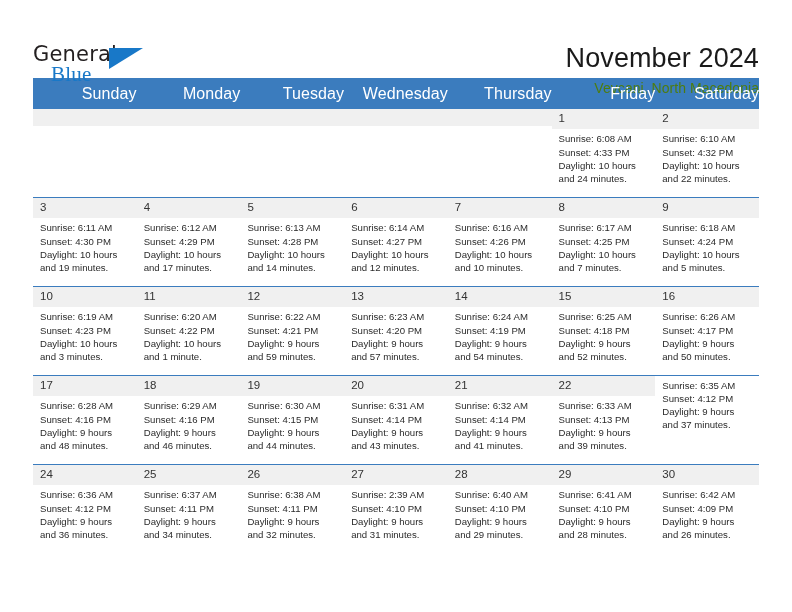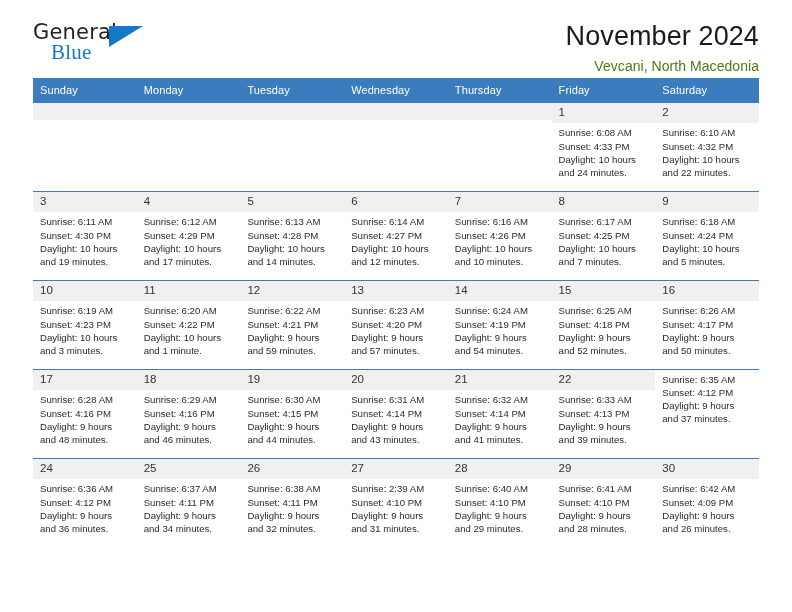--- a/index.html
+++ b/index.html
@@ -20,21 +20,21 @@
     height: 612px;
     box-sizing: border-box;
     padding: 0 33px;
   }
 
   
   .topbar {
     display: flex;
     justify-content: flex-end;
     align-items: flex-start;
-    padding-top: 20px;
+    padding-top: 42px;
     height: 72px;
     box-sizing: border-box;
   }
   .brand {
     position: relative;
     width: 120px;
     height: 48px;
     flex: 0 0 auto;
   }
   .brand-general {
@@ -89,24 +89,25 @@
     margin-top: 6px;
     width: 726px;
   }
   .weekhead {
     display: grid;
     grid-template-columns: repeat(7, 1fr);
     background: #3b7cbe;
   }
   .weekhead .dow {
     color: #ffffff;
-    font-size: 11px;
+    font-size: 16px;
     padding: 6px 0 6px 7px;
     letter-spacing: .1px;
     line-height: 1.2;
+    text-align: right;
   }
 
   .week {
     display: grid;
     grid-template-columns: repeat(7, 1fr);
     border-top: 1px solid #3b7cbe;
   }
   .week:first-of-type {
     border-top: none;
   }

